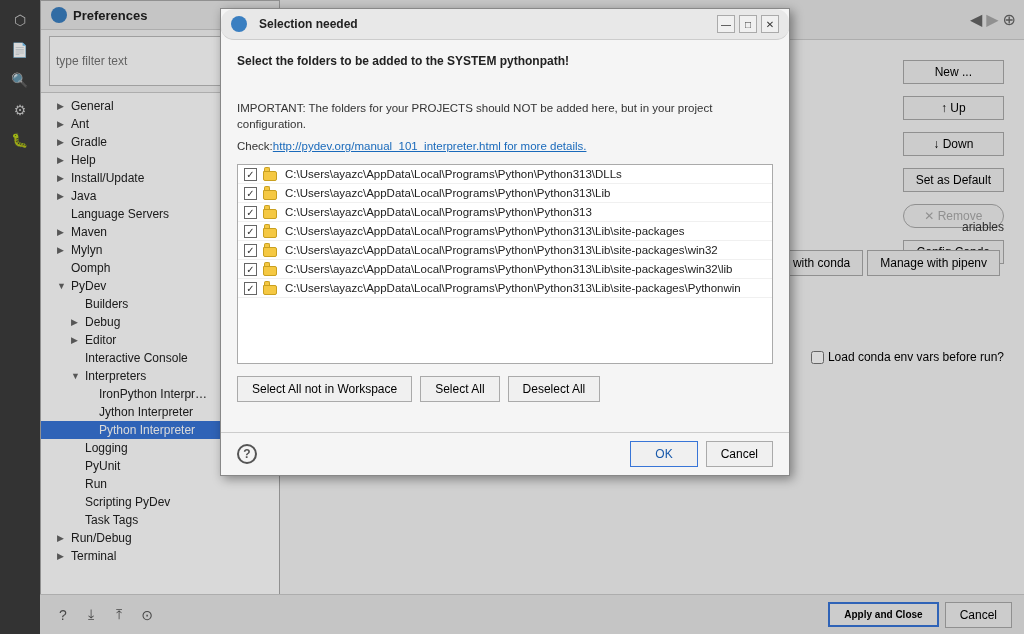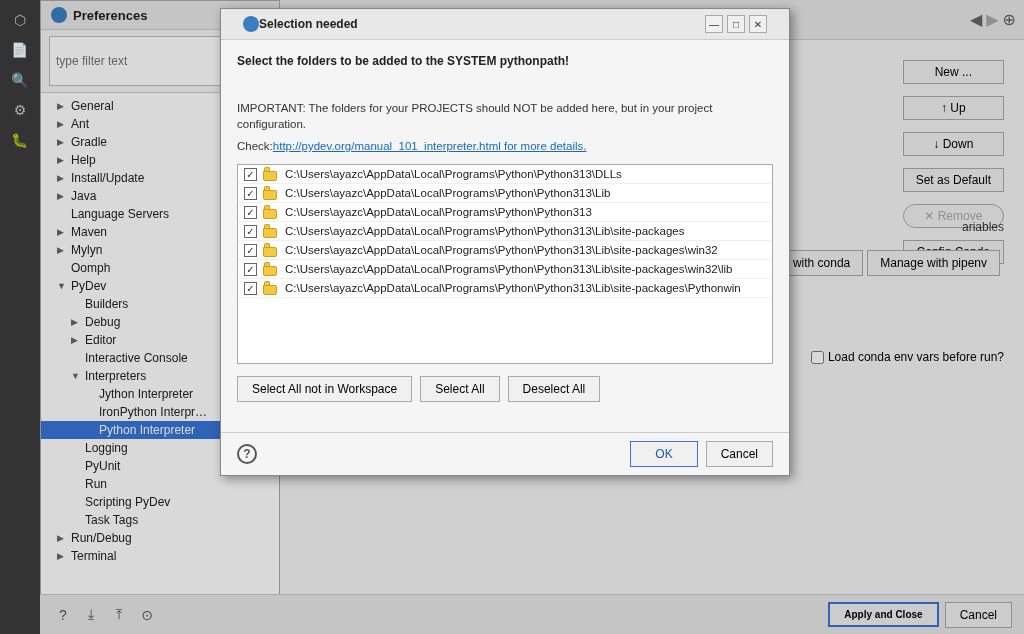--- a/index.html
+++ b/index.html
@@ -246,24 +246,25 @@
       border: 1px solid #888;
       box-shadow: 3px 3px 10px rgba(0,0,0,0.4);
       z-index: 200;
       display: flex;
       flex-direction: column;
     }
 
     .modal-titlebar {
       background: #e8e8e8;
       border-bottom: 1px solid #ccc;
-      padding: 6px 22px;
-      display: flex;
-      align-items: center;
-      gap: 0;
+      padding: 6px 10px;
+      display: flex;
+      align-items: center;
+      gap: 12px;
+      border-radius: 13px;
     }
 
     .modal-title-icon {
       width: 16px;
       height: 16px;
       background: #3a7fc1;
       border-radius: 50%;
       flex-shrink: 0;
     }
 
@@ -521,25 +522,25 @@
       <div class="tree-item level-2">
         <span class="arrow"></span>
         <span>Interactive Console</span>
       </div>
       <div class="tree-item level-2">
         <span class="arrow">▼</span>
         <span>Interpreters</span>
       </div>
       <div class="tree-item level-3">
         <span class="arrow"></span>
+        <span>IronPython Interpr…</span>
+      </div>
+      <div class="tree-item level-3">
+        <span class="arrow"></span>
         <span>Jython Interpreter</span>
-      </div>
-      <div class="tree-item level-3">
-        <span class="arrow"></span>
-        <span>IronPython Interpr…</span>
       </div>
       <div class="tree-item level-3 selected">
         <span class="arrow"></span>
         <span>Python Interpreter</span>
       </div>
       <div class="tree-item level-2">
         <span class="arrow"></span>
         <span>Logging</span>
       </div>
       <div class="tree-item level-2">

